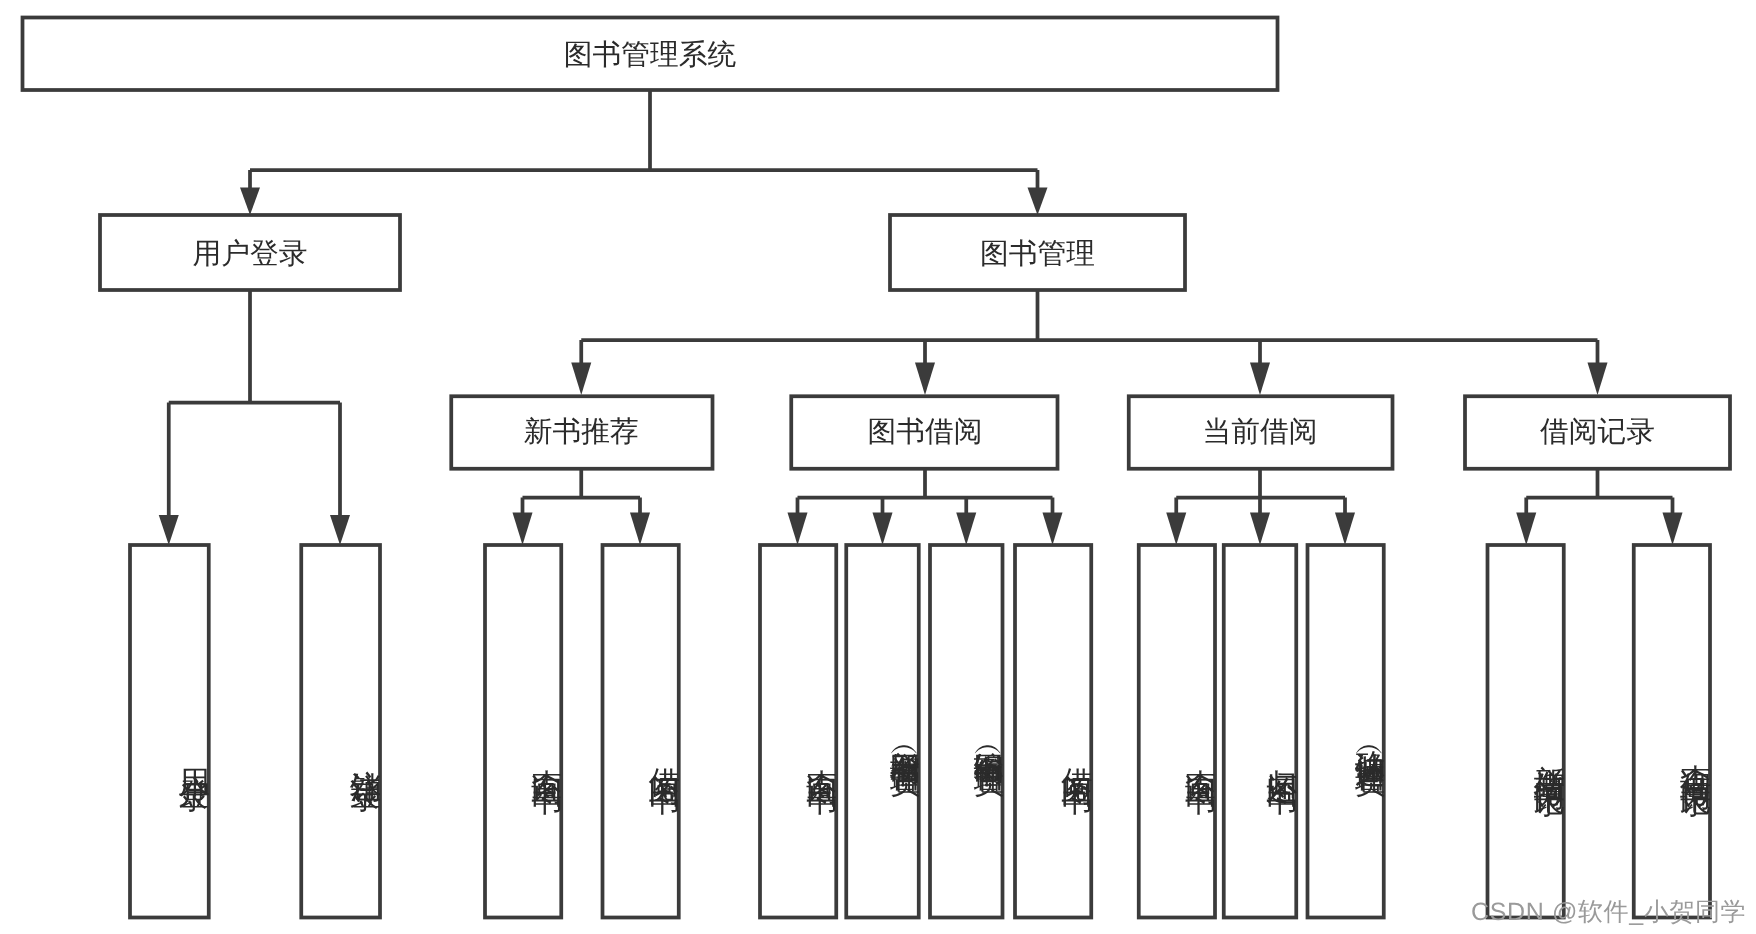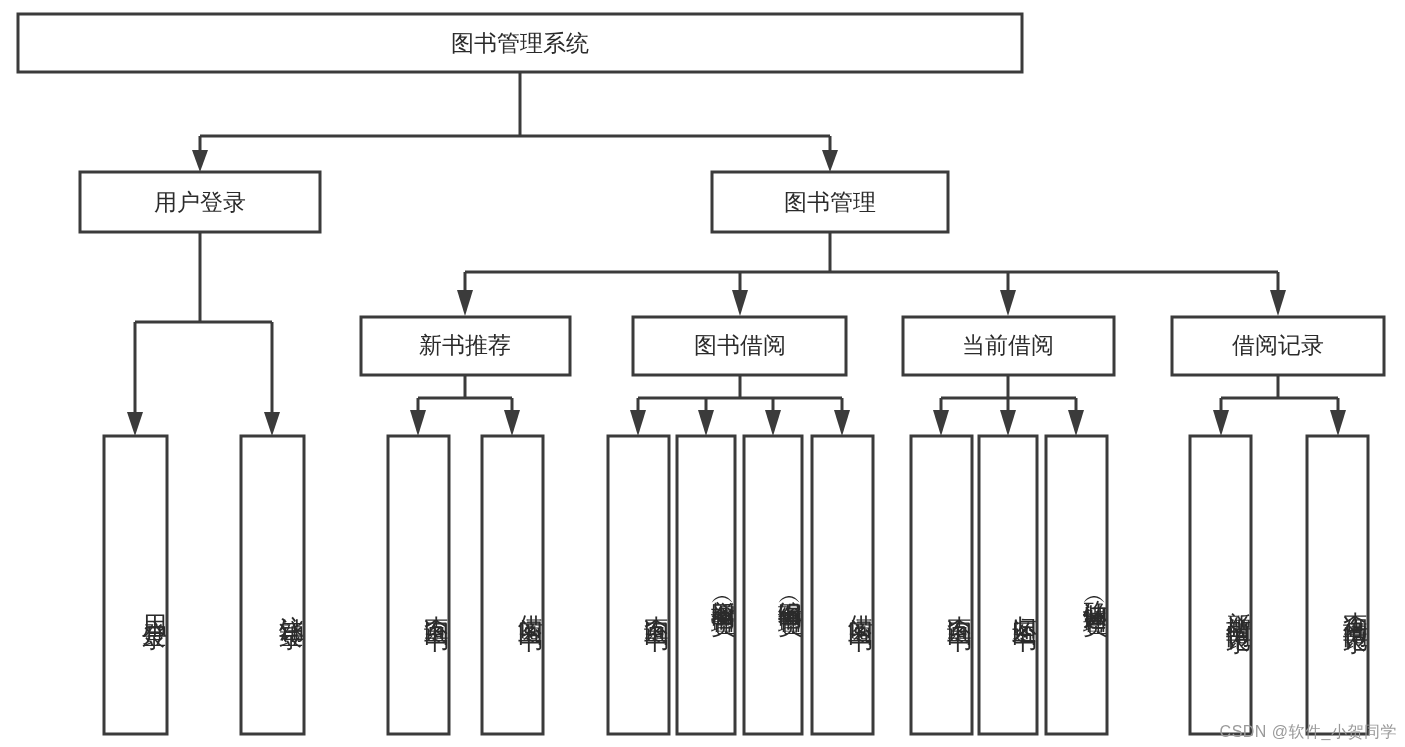--- a/index.html
+++ b/index.html
@@ -30,21 +30,21 @@
     font-size:23px;
     fill:#2b2b2b;
     text-anchor:middle;
     dominant-baseline:middle;
   }
   .watermark{
     position:absolute;
     right:8px;
     bottom:4px;
     font-family:"Liberation Sans","DejaVu Sans",sans-serif;
-    font-size:16px;
+    font-size:20px;
     color:#9a9a9a;
     letter-spacing:.5px;
     white-space:nowrap;
     pointer-events:none;
   }
 </style>
 </head>
 <body>
 
 <div id="diagram-root">

